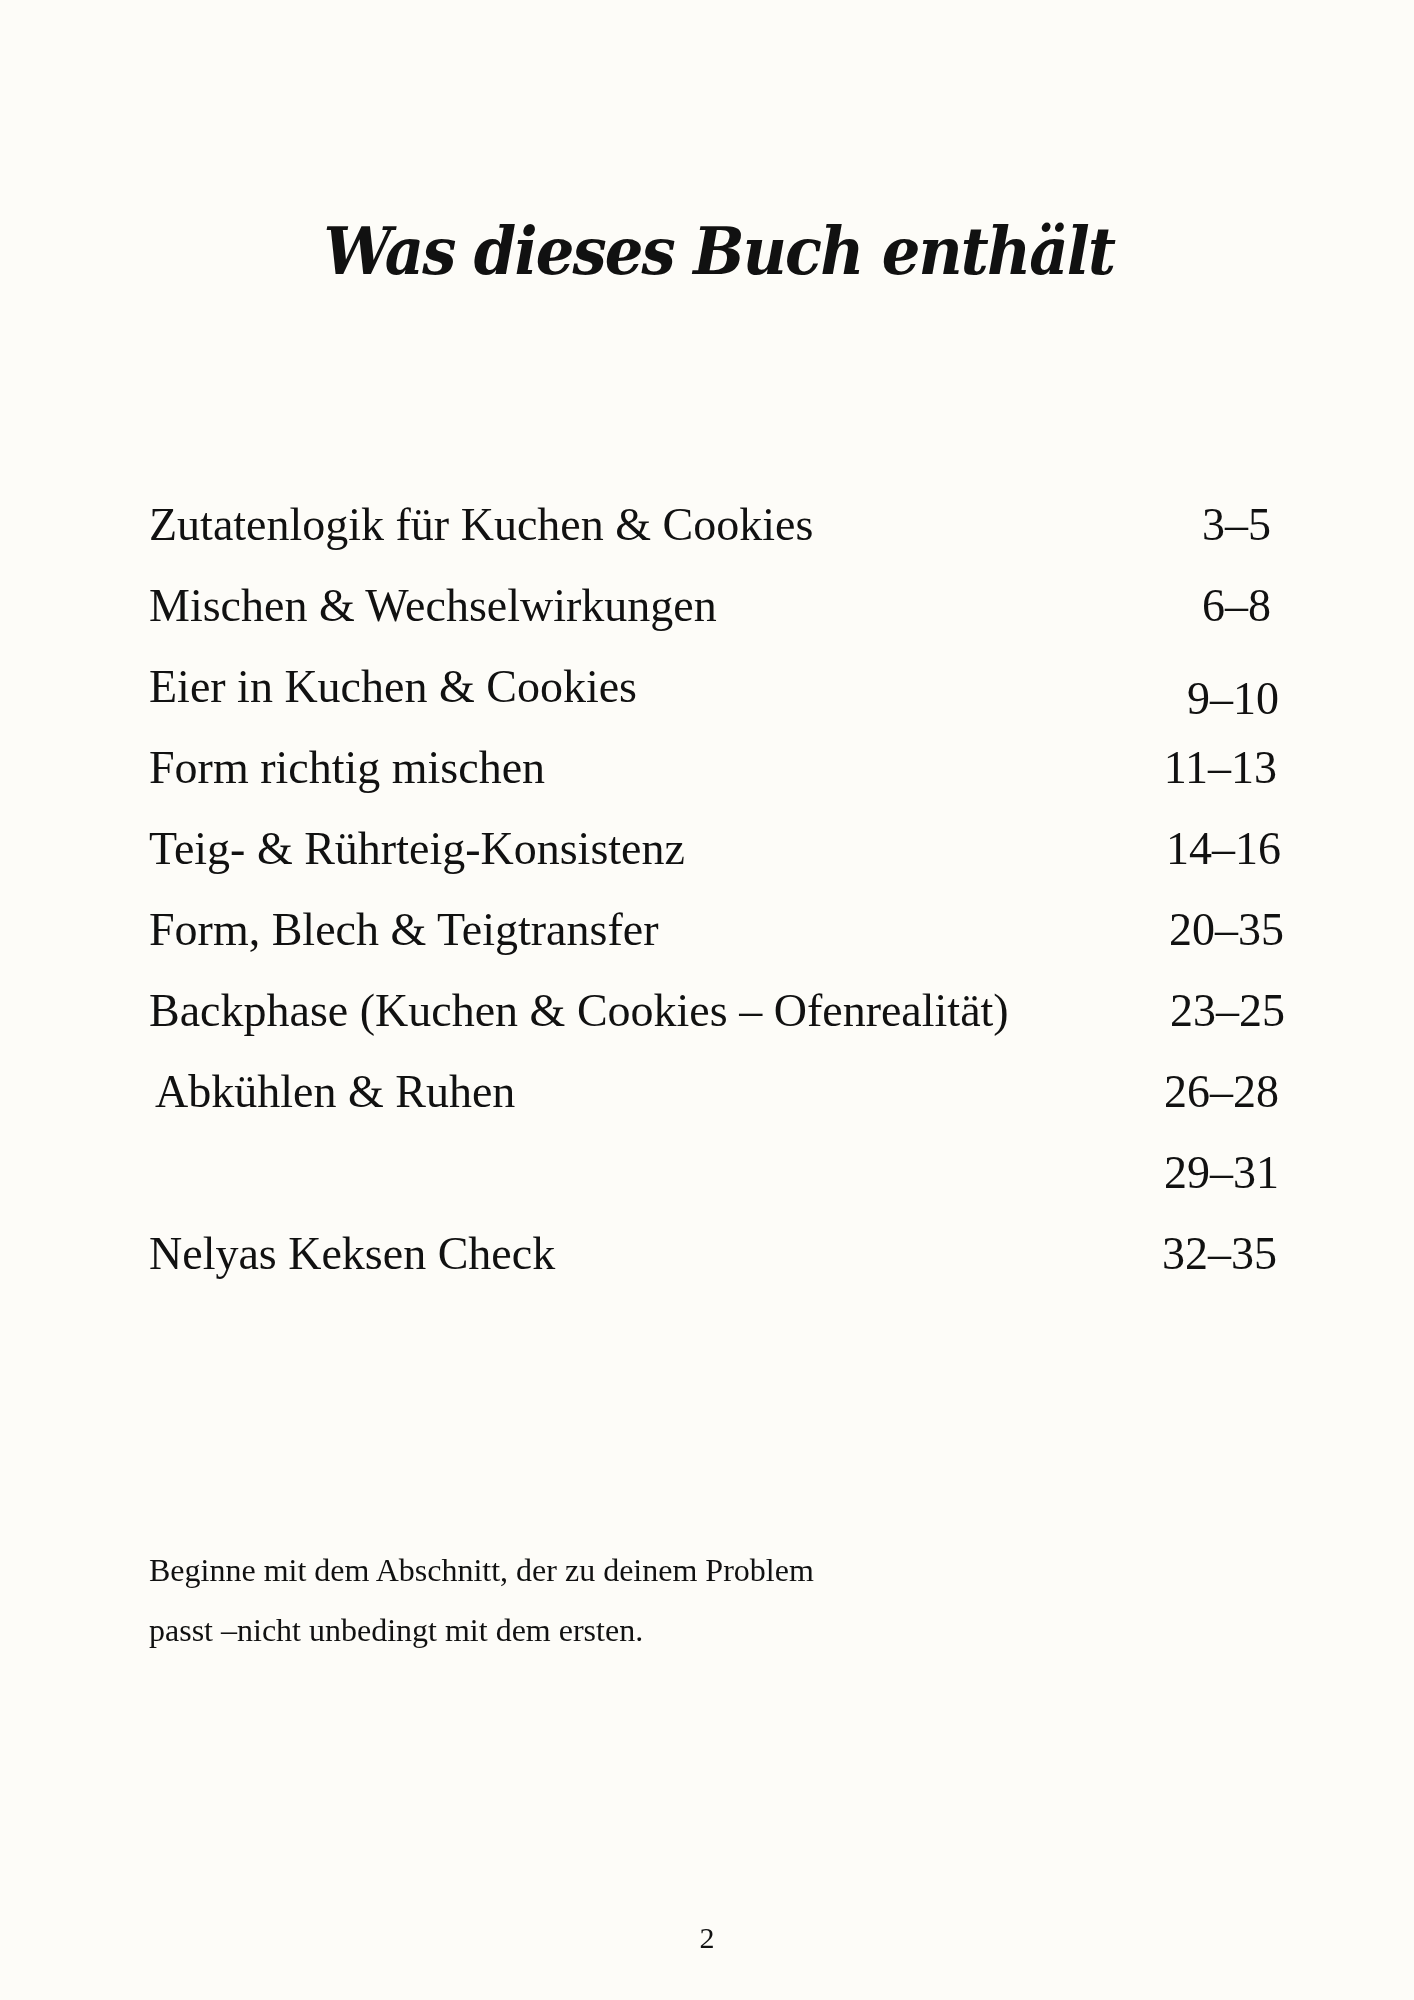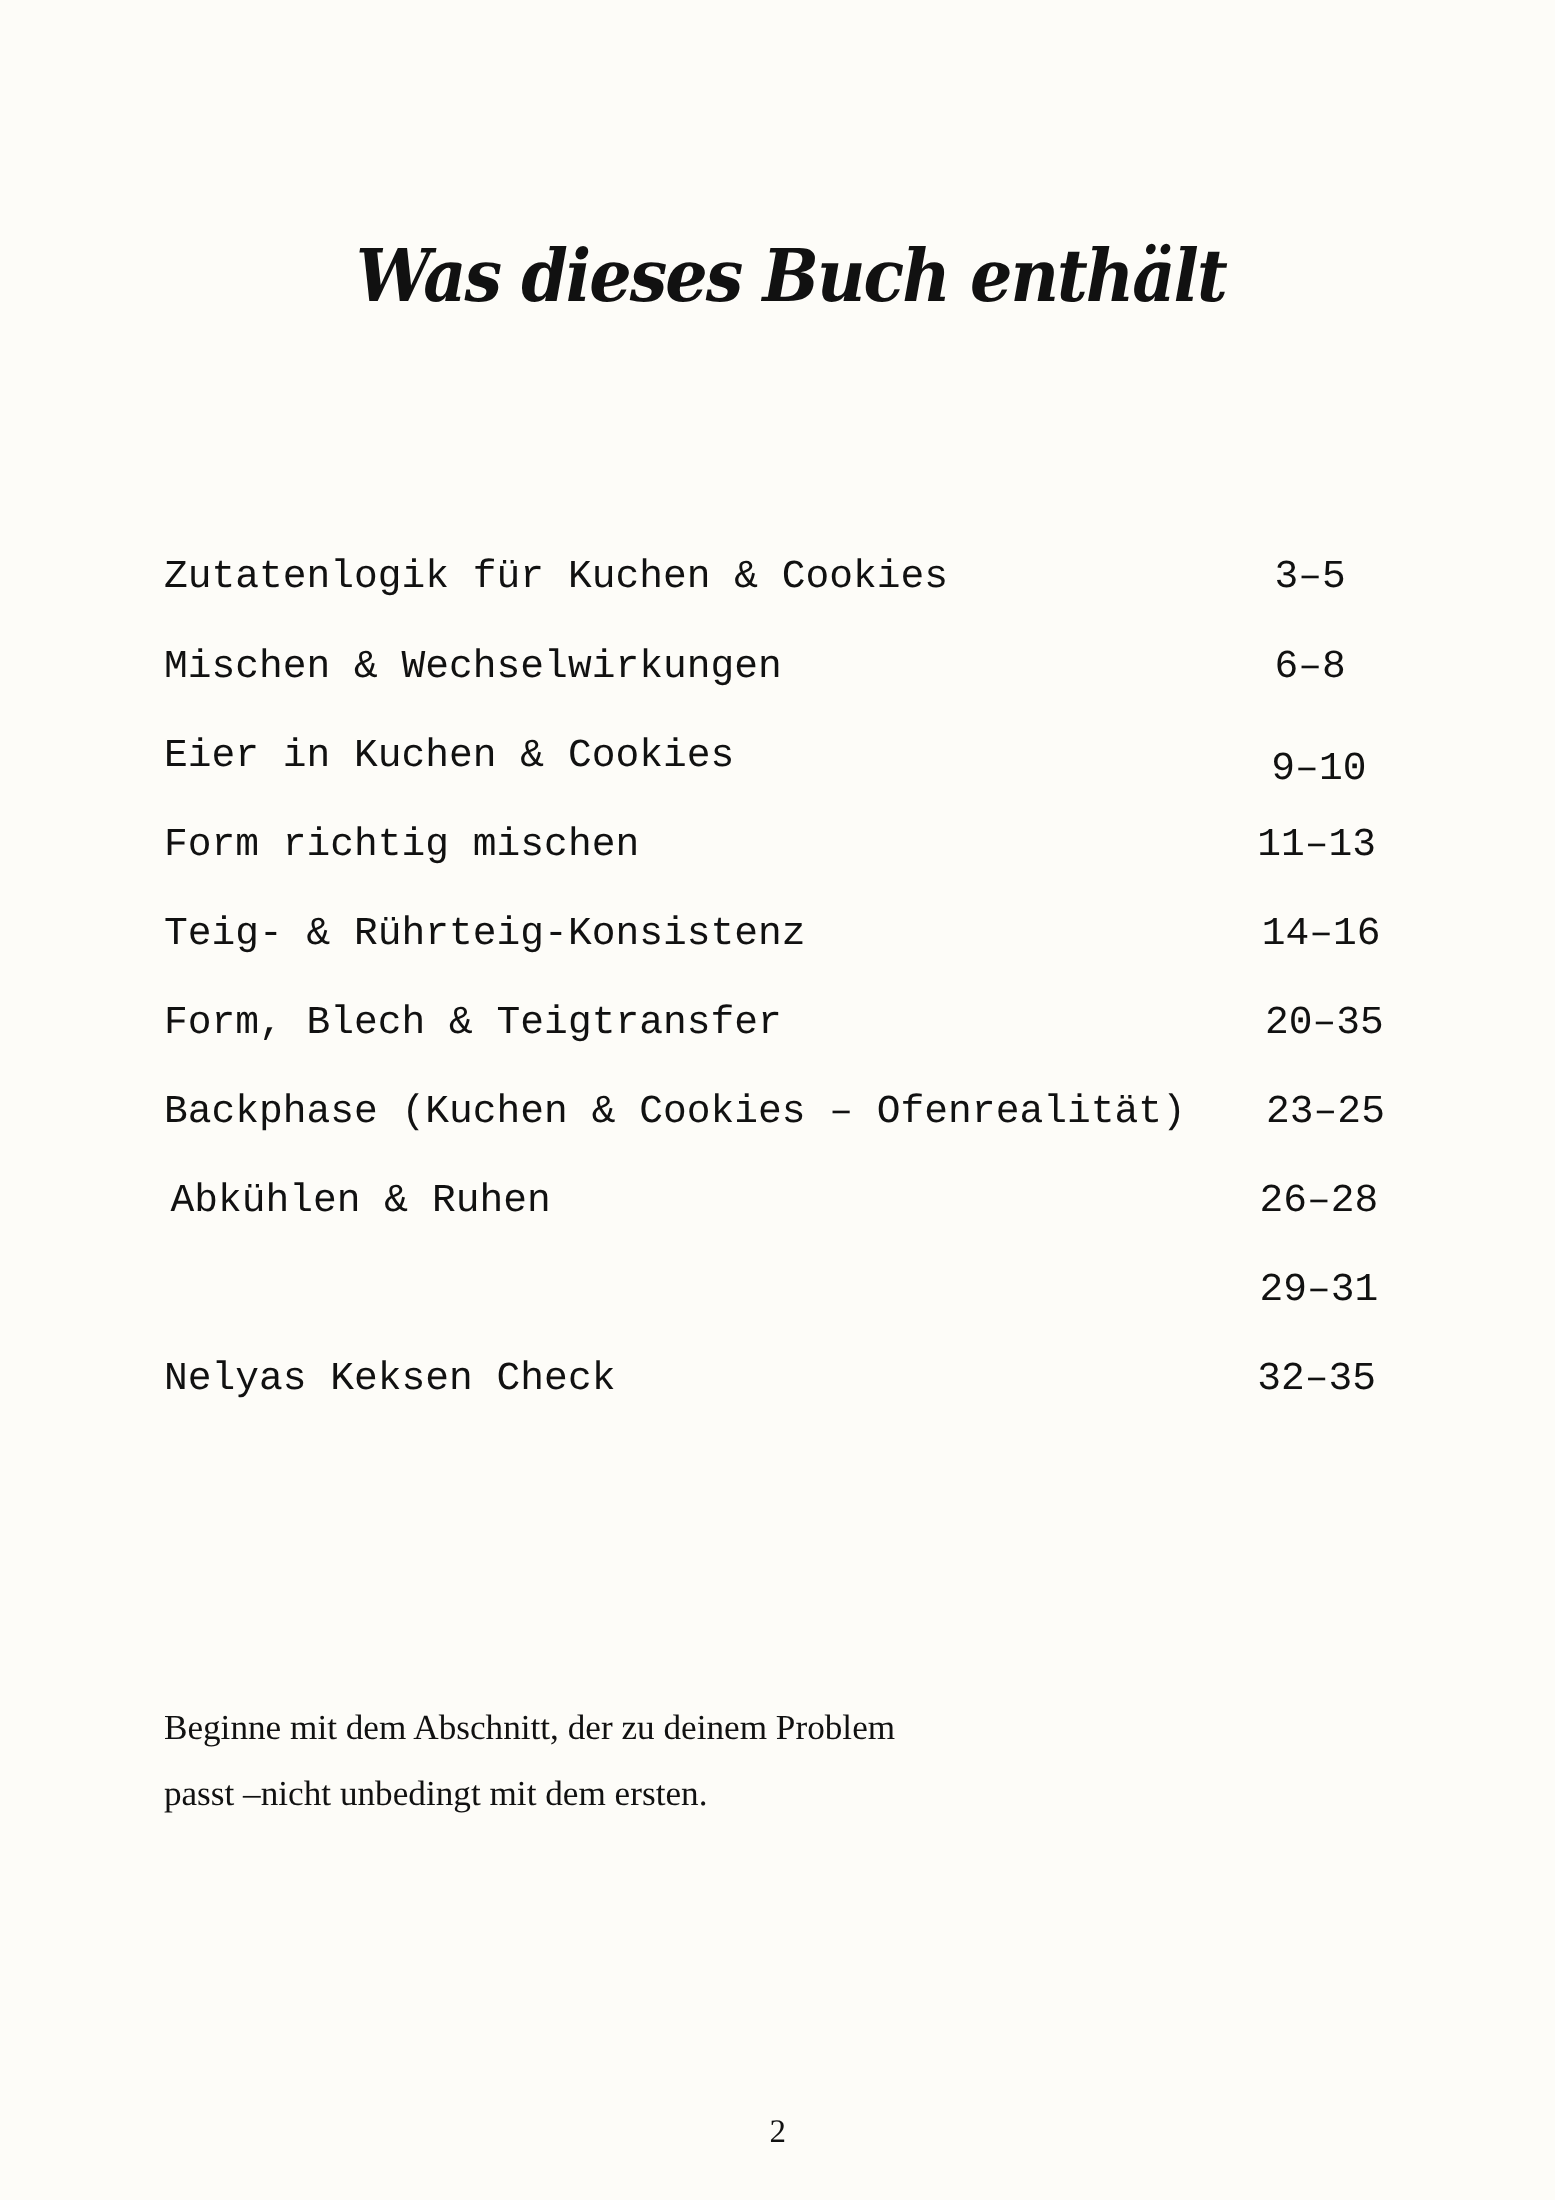--- a/index.html
+++ b/index.html
@@ -38,36 +38,35 @@
       left: 149px;
       top: 496px;
       width: 1140px;
       margin: 0;
       padding: 0;
       list-style: none;
     }
     .toc-row {
       position: relative;
       height: 81px;
-      font-size: 36px;
+      font-size: 46px;
       line-height: 58px;
-      font-family: Liberation Mono, monospace;
     }
     .toc-label {
       position: absolute;
       left: 0;
       top: 0;
       white-space: nowrap;
     }
     .toc-pages {
       position: absolute;
       top: 0;
       width: 160px;
       left: 974px;
-      text-align: center;
+      text-align: right;
       white-space: nowrap;
     }
     .note {
       position: absolute;
       left: 149px;
       top: 1540px;
       width: 1100px;
       margin: 0;
       font-size: 32px;
       line-height: 60px;

